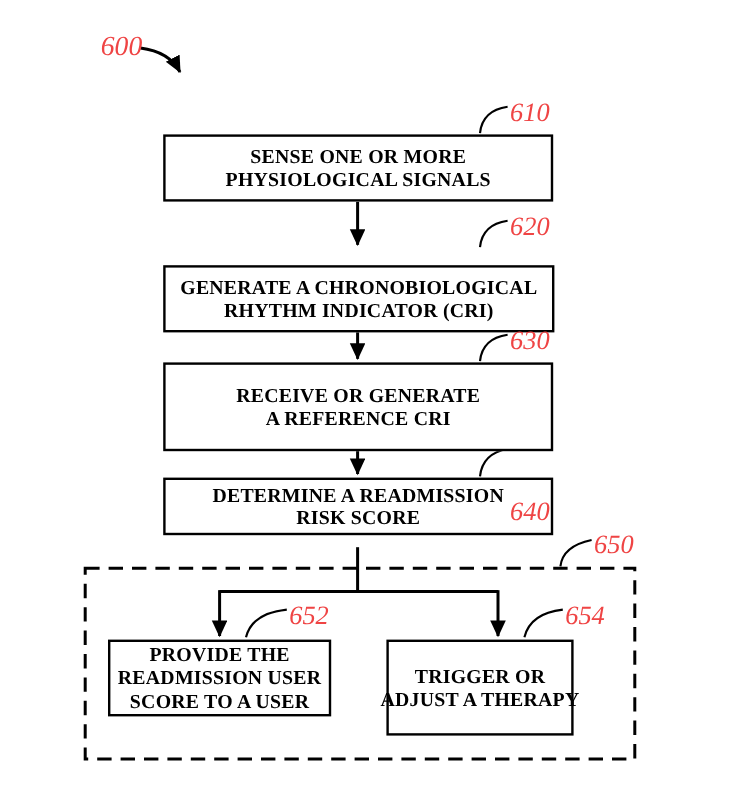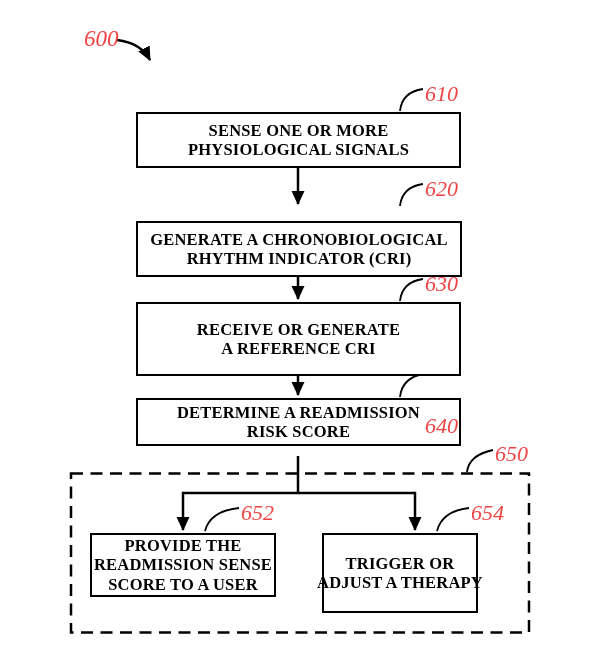--- a/index.html
+++ b/index.html
@@ -128,21 +128,21 @@
   <div class="flow-box box-640">
     <span class="line">DETERMINE A READMISSION</span>
     <span class="line">RISK SCORE</span>
   </div>
   <div class="ref-label ref-640">640</div>
 
   <div class="ref-label ref-650">650</div>
 
   <div class="flow-box box-652">
     <span class="line">PROVIDE THE</span>
-    <span class="line">READMISSION SENSE</span>
+    <span class="line">READMISSION USER</span>
     <span class="line">SCORE TO A USER</span>
   </div>
   <div class="ref-label ref-652">652</div>
 
   <div class="flow-box box-654">
     <span class="line">TRIGGER OR</span>
     <span class="line">ADJUST A THERAPY</span>
   </div>
   <div class="ref-label ref-654">654</div>
 

